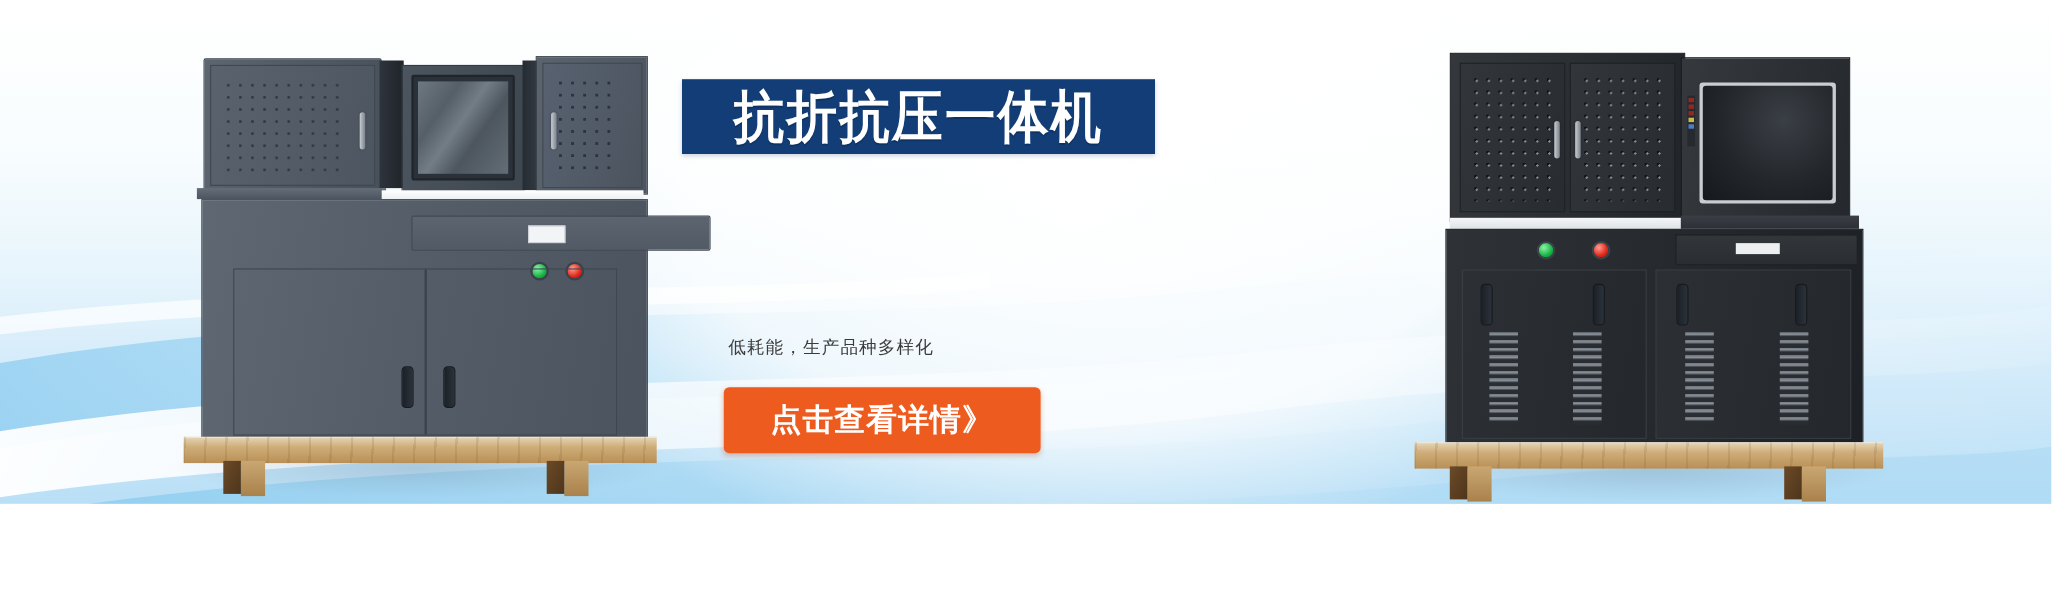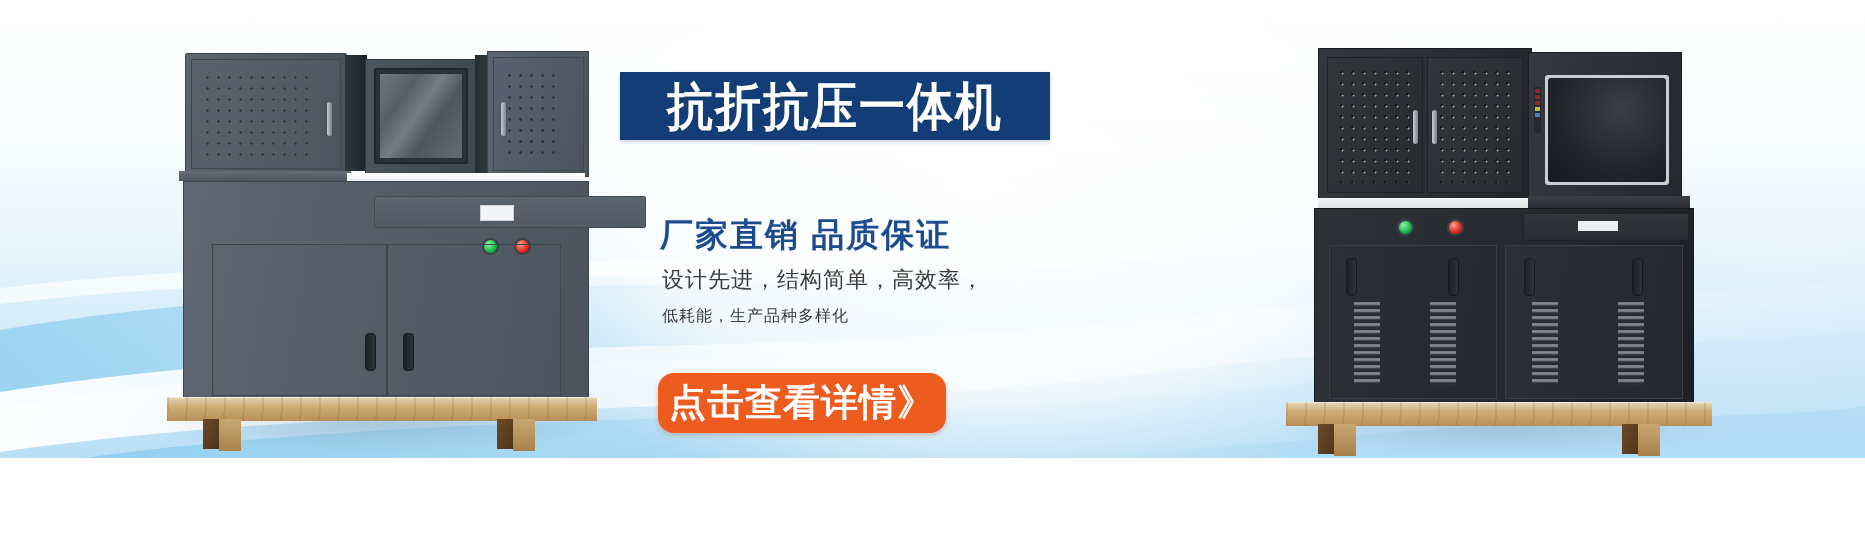--- a/index.html
+++ b/index.html
@@ -61,30 +61,29 @@
     color:#3b3b3b;font-size:22px;letter-spacing:1px;white-space:nowrap;
   }
   .desc2{
     position:absolute;left:42px;top:246px;
     color:#3b3b3b;font-size:16px;letter-spacing:1px;white-space:nowrap;
   }
 
   .cta{
     position:absolute;left:38px;top:292px;
     width:288px;height:60px;border:none;
-    border-radius:16px;
+    border-radius:5px;
     background:#ee5b1f;
     color:#ffffff;
     font-family:"Liberation Sans","DejaVu Sans",sans-serif;
-    font-size:37px;font-weight:bold;letter-spacing:1px;
+    font-size:28px;font-weight:bold;letter-spacing:1px;
     cursor:pointer;
     display:flex;align-items:center;justify-content:center;
     box-shadow:0 2px 5px rgba(190,70,20,.3);
     white-space:nowrap;
-    margin-top:21px;
   }
 
   
   .machine{position:absolute;z-index:5;}
 
   
   #machine-left{left:165px;top:45px;width:420px;height:390px;}
 
   .lm-top{position:absolute;left:0;top:0;width:420px;height:140px;}
   .lm-cab-l{
@@ -386,23 +385,21 @@
         <div class="sh"></div>
       </div>
   </div>
 
   <div class="content">
 
     <div class="title-bar">
       <span class="title">抗折抗压一体机</span>
     </div>
 
-    <div class="line-blue">厂家直销 品质保证</div>
-
-    <div class="desc1">设计先进，结构简单，高效率，</div>
+
     <div class="desc2">低耗能，生产品种多样化</div>
 
     <button class="cta">点击查看详情》</button>
   </div>
 
   <div class="machine" id="machine-right">
 
     <div class="shadow-soft" style="left:-6px;top:358px;width:440px;height:56px;"></div>
 
     <div class="rm-upper">

